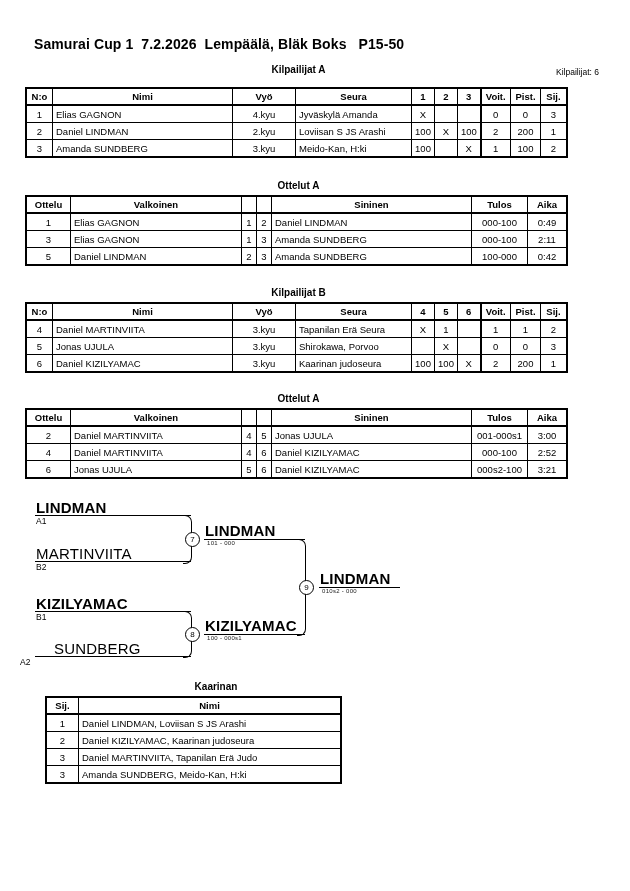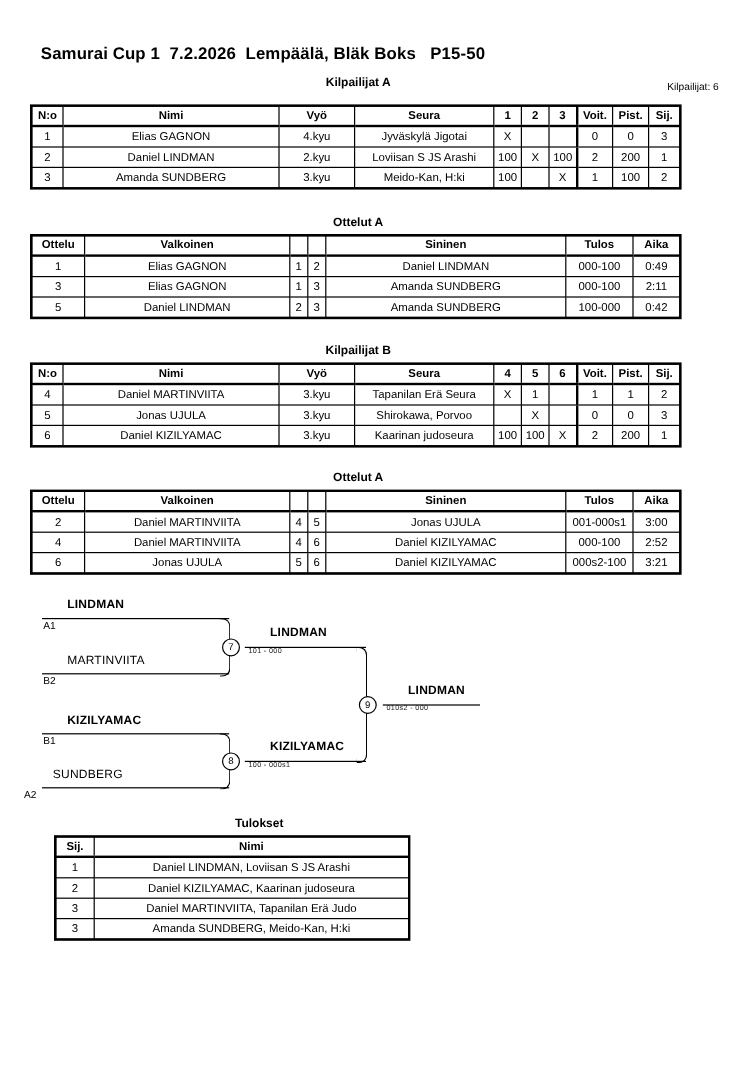--- a/index.html
+++ b/index.html
@@ -64,38 +64,37 @@
     font-weight: bold;
     text-align: center;
     border-bottom: 2px solid #000;
     height: 15px;
   }
   .outer {
     outline: 2px solid #000;
     outline-offset: -1px;
   }
   .c  { text-align: center; }
-  .l  { text-align: center; margin-left: 24px; }
+  .l  { text-align: left; margin-left: 24px; }
   .b  { font-weight: bold; }
   .thickleft { border-left: 2px solid #000 !important; }
 
   
   .bracket {
     position: absolute;
     left: 0;
     top: 495px;
     width: 630px;
     height: 180px;
   }
   .bk-name {
     position: absolute;
-    font-size: 10px;
+    font-size: 15px;
     white-space: pre;
     letter-spacing: 0.2px;
-    margin-left: 20px;
   }
   .bk-name.win { font-weight: bold; }
   .bk-seed {
     position: absolute;
     font-size: 8.5px;
     white-space: pre;
   }
   .bk-score {
     position: absolute;
     font-size: 6px;
@@ -160,21 +159,21 @@
       <th class="thickleft">Voit.</th>
       <th>Pist.</th>
       <th>Sij.</th>
     </tr>
   </thead>
   <tbody>
     <tr>
       <td class="c">1</td>
       <td class="l">Elias GAGNON</td>
       <td class="c">4.kyu</td>
-      <td class="l">Jyväskylä Jigotai</td>
+      <td class="l">Jyväskylä Amanda</td>
       <td class="c">X</td>
       <td class="c"></td>
       <td class="c"></td>
       <td class="c thickleft">0</td>
       <td class="c">0</td>
       <td class="c">3</td>
     </tr>
     <tr>
       <td class="c">2</td>
       <td class="l">Daniel LINDMAN</td>
@@ -393,40 +392,40 @@
   <div class="bk-node" style="left:185px; top:37px;">7</div>
 
   <div class="bk-name win" style="left:205px; top:27px;">LINDMAN</div>
   <div class="bk-line" style="left:204px; top:44px; width:101px; height:1px;"></div>
   <div class="bk-score" style="left:207px; top:45px;">101 - 000</div>
 
   <div class="bk-name win" style="left:36px; top:100px;">KIZILYAMAC</div>
   <div class="bk-line" style="left:35px; top:116px; width:156px; height:1px;"></div>
   <div class="bk-seed" style="left:36px; top:117px;text-align:right;">B1</div>
 
-  <div class="bk-name" style="left:24px; top:145px;text-align:center;">SUNDBERG</div>
+  <div class="bk-name" style="left:54px; top:145px;text-align:center;">SUNDBERG</div>
   <div class="bk-line" style="left:35px; top:161px; width:156px; height:1px;"></div>
   <div class="bk-seed" style="left:20px; top:162px;">A2</div>
 
   <div class="bk-conn" style="left:183px; top:116px; width:8px; height:45px;"></div>
   <div class="bk-node" style="left:185px; top:132px;">8</div>
 
   <div class="bk-name win" style="left:205px; top:122px;">KIZILYAMAC</div>
   <div class="bk-line" style="left:204px; top:139px; width:101px; height:1px;"></div>
   <div class="bk-score" style="left:207px; top:140px;">100 - 000s1</div>
 
   <div class="bk-conn" style="left:297px; top:44px; width:8px; height:95px;"></div>
   <div class="bk-node" style="left:299px; top:85px;">9</div>
 
   <div class="bk-name win" style="left:320px; top:75px;">LINDMAN</div>
   <div class="bk-line" style="left:319px; top:92px; width:81px; height:1px;"></div>
   <div class="bk-score" style="left:322px; top:93px;">010s2 - 000</div>
 </div>
 
-<div class="caption" style="left:26px; top:681px; width:380px;">Tulokset</div>
+<div class="caption" style="left:26px; top:681px; width:380px;">Kaarinan</div>
 
 <table class="tbl outer" style="left:46px; top:697px; width:294px;">
   <colgroup>
       <col style="width:32px">
       <col style="width:262px">
     </colgroup>
   <thead>
     <tr>
       <th>Sij.</th>
       <th>Nimi</th>

